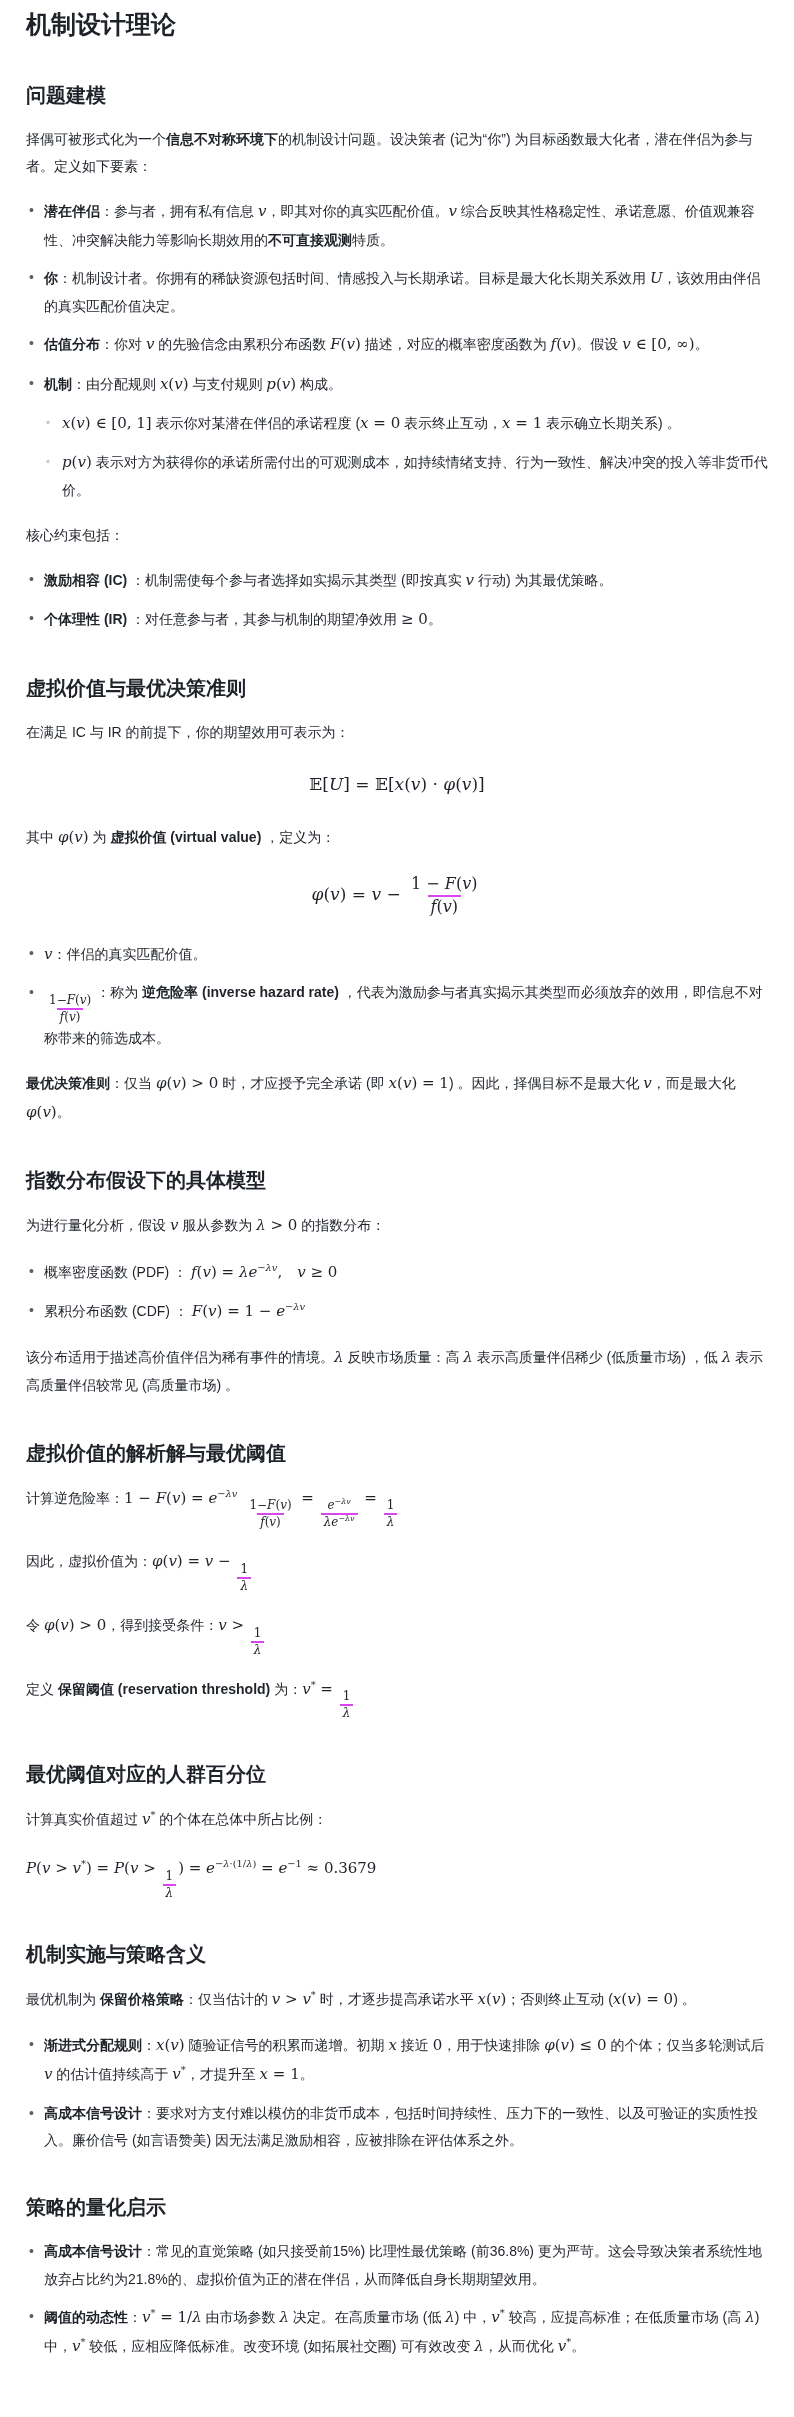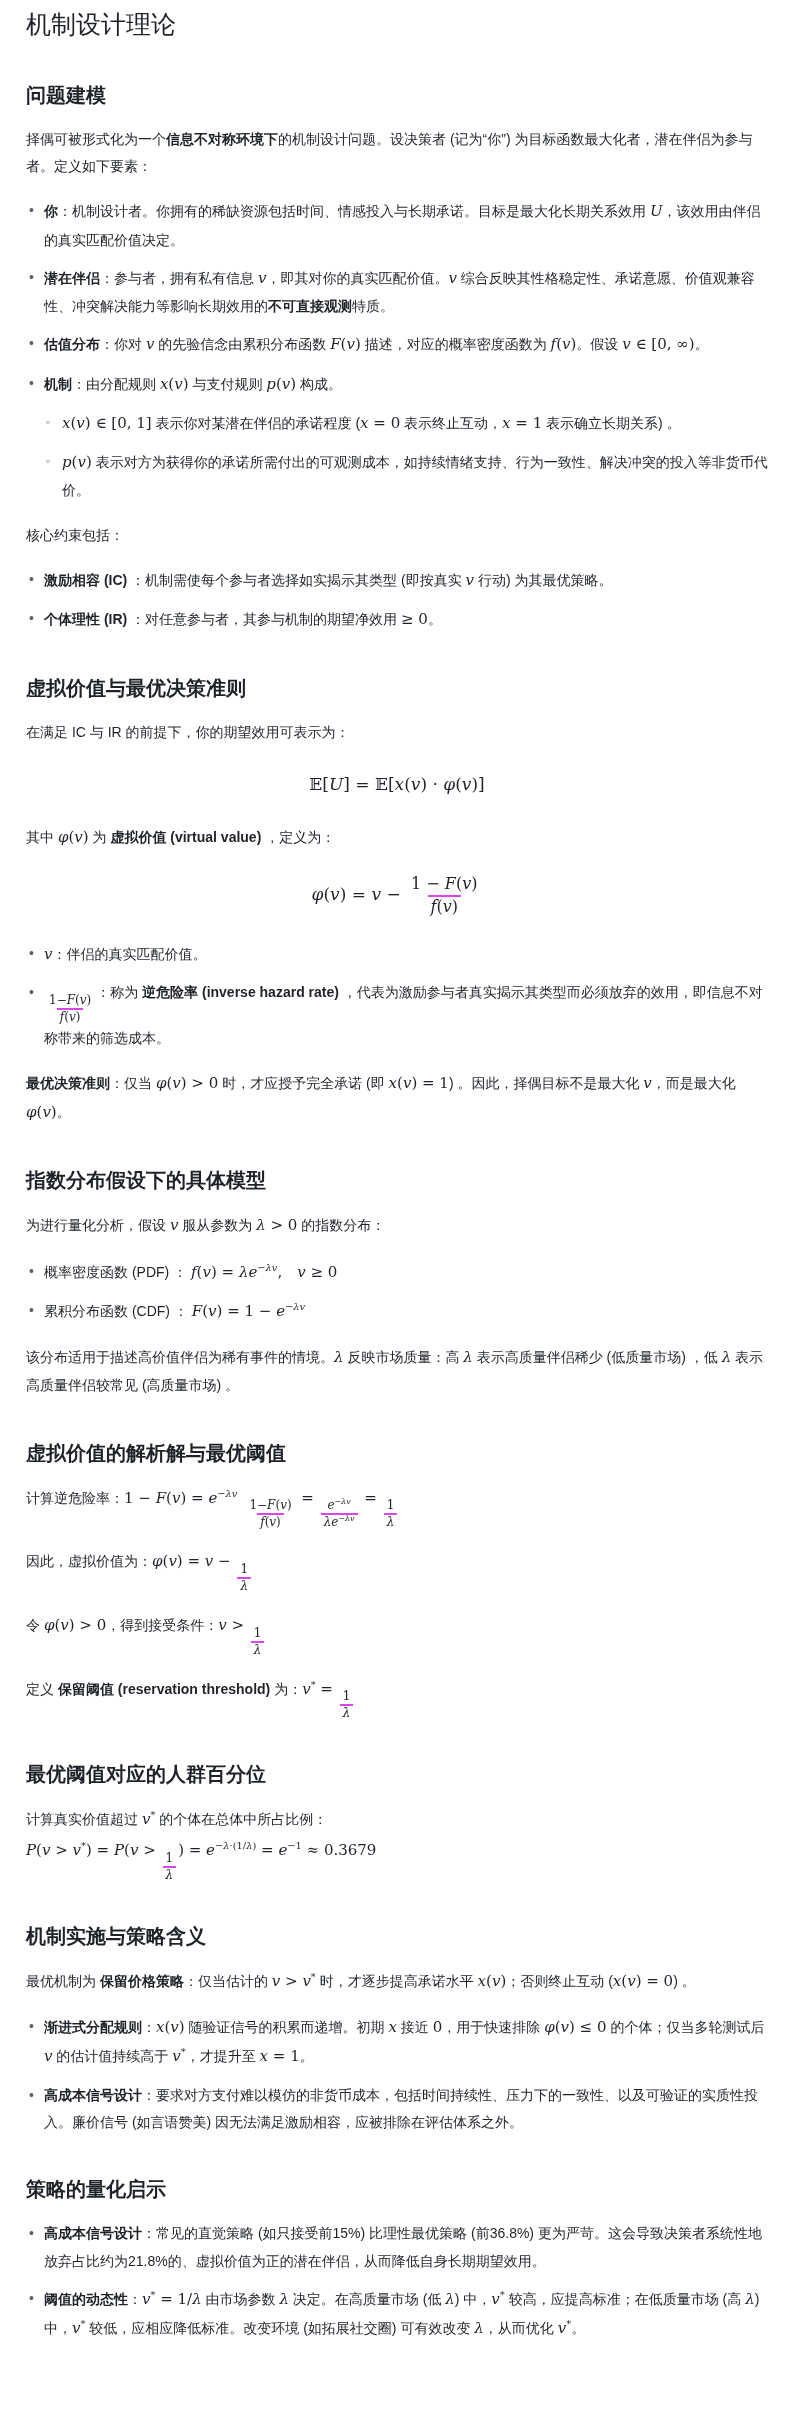--- a/index.html
+++ b/index.html
@@ -3,25 +3,25 @@
 <meta charset="utf-8">
 <style>
   html,body{margin:0;padding:0;background:#ffffff;}
   body{
     color:#1f2329;
     font-family:"Liberation Sans","DejaVu Sans",sans-serif;
     font-size:14px;
     line-height:1.95;
   }
   .doc{width:794px;box-sizing:border-box;padding:8px 26px 56px;}
-  h1{font-size:25px;line-height:1.35;margin:0 0 26px;font-weight:400;}
+  h1{font-size:25px;line-height:1.35;margin:0 0 26px;font-weight:700;}
   h2{font-size:20px;line-height:1.35;margin:40px 0 16px;font-weight:700;font-family:Liberation Serif, serif;}
   p{margin:17px 0;}
   p.mb0{margin-bottom:2px;}
-  p.mt0{margin-top:2px;}
+  p.mt0{margin-top:20px;}
   strong{font-weight:700;text-align:center;}
   ul{list-style:none;margin:17px 0;padding:0 0 0 2px;}
   li{position:relative;padding-left:16px;margin:10px 0;}
   li::before{content:"\2022";position:absolute;left:1px;top:0;color:#57606a;}
   ul.sub{margin:10px 0 0;padding-left:1px;}
   ul.sub>li{padding-left:17px;}
   ul.sub>li::before{content:"\25E6";font-size:12px;top:2px;color:#57606a;}
   .math{font-family:"DejaVu Serif","Liberation Serif","DejaVu Sans",serif;font-size:15px;}
   .math .mi{font-style:italic;}
   sup,sub{font-size:0.66em;line-height:0;}
@@ -37,22 +37,22 @@
 </style>
 </head>
 <body>
 
 <article class="doc">
   <h1>机制设计理论</h1>
   <div id="doc-body">
       <h2>问题建模</h2>
       <p>择偶可被形式化为一个<strong>信息不对称环境下</strong>的机制设计问题。设决策者 (记为“你”) 为目标函数最大化者，潜在伴侣为参与者。定义如下要素：</p>
       <ul>
+        <li><strong>潜在伴侣</strong>：参与者，拥有私有信息 <span class="math"><span class="mi">v</span></span>，即其对你的真实匹配价值。<span class="math"><span class="mi">v</span></span> 综合反映其性格稳定性、承诺意愿、价值观兼容性、冲突解决能力等影响长期效用的<strong>不可直接观测</strong>特质。</li>
         <li><strong>你</strong>：机制设计者。你拥有的稀缺资源包括时间、情感投入与长期承诺。目标是最大化长期关系效用 <span class="math"><span class="mi">U</span></span>，该效用由伴侣的真实匹配价值决定。</li>
-        <li><strong>潜在伴侣</strong>：参与者，拥有私有信息 <span class="math"><span class="mi">v</span></span>，即其对你的真实匹配价值。<span class="math"><span class="mi">v</span></span> 综合反映其性格稳定性、承诺意愿、价值观兼容性、冲突解决能力等影响长期效用的<strong>不可直接观测</strong>特质。</li>
         <li><strong>估值分布</strong>：你对 <span class="math"><span class="mi">v</span></span> 的先验信念由累积分布函数 <span class="math"><span class="mi">F</span><span>(</span><span class="mi">v</span><span>)</span></span> 描述，对应的概率密度函数为 <span class="math"><span class="mi">f</span><span>(</span><span class="mi">v</span><span>)</span></span>。假设 <span class="math"><span class="mi">v</span><span> ∈ [0, ∞)</span></span>。</li>
         <li><strong>机制</strong>：由分配规则 <span class="math"><span class="mi">x</span><span>(</span><span class="mi">v</span><span>)</span></span> 与支付规则 <span class="math"><span class="mi">p</span><span>(</span><span class="mi">v</span><span>)</span></span> 构成。<ul class="sub">
             <li><span class="math"><span class="mi">x</span><span>(</span><span class="mi">v</span><span>) ∈ [0, 1]</span></span> 表示你对某潜在伴侣的承诺程度 (<span class="math"><span class="mi">x</span><span> = 0</span></span> 表示终止互动，<span class="math"><span class="mi">x</span><span> = 1</span></span> 表示确立长期关系) 。</li>
             <li><span class="math"><span class="mi">p</span><span>(</span><span class="mi">v</span><span>)</span></span> 表示对方为获得你的承诺所需付出的可观测成本，如持续情绪支持、行为一致性、解决冲突的投入等非货币代价。</li>
           </ul></li>
       </ul>
       <p>核心约束包括：</p>
       <ul>
         <li><strong>激励相容 (IC) </strong>：机制需使每个参与者选择如实揭示其类型 (即按真实 <span class="math"><span class="mi">v</span></span> 行动) 为其最优策略。</li>
         <li><strong>个体理性 (IR) </strong>：对任意参与者，其参与机制的期望净效用 <span class="math"><span>≥ 0</span></span>。</li>

